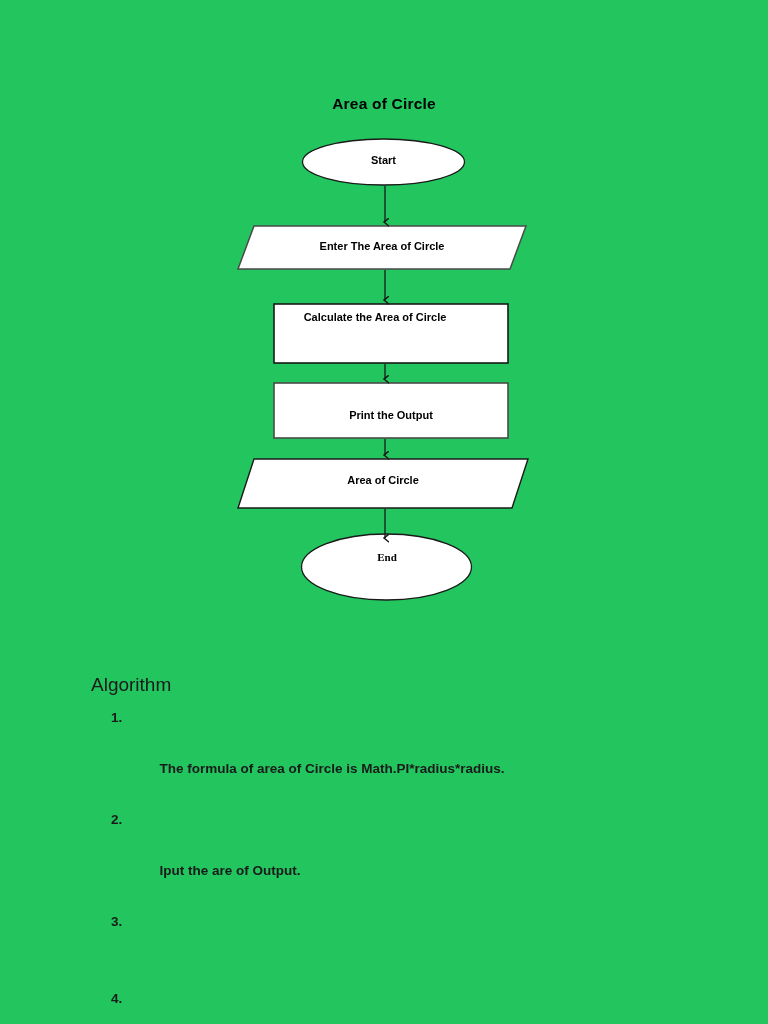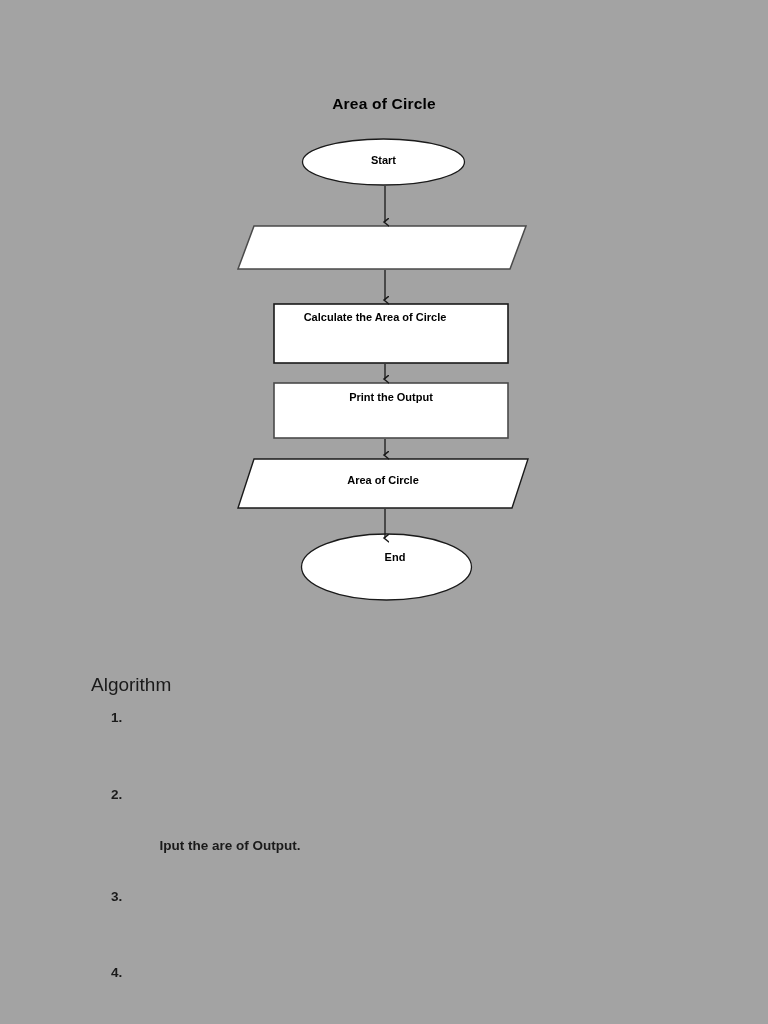--- a/index.html
+++ b/index.html
@@ -12,21 +12,21 @@
     height: 1024px;
     position: relative;
     font-family: "Liberation Sans", sans-serif;
     color: #111111;
     overflow: hidden;
   }
 
   .page {
     position: absolute;
     inset: 0;
-    background: #a3a3a3;
+    background: #22c55e;
   }
 
   
   .doc-title {
     position: absolute;
     left: 0;
     top: 95px;
     width: 768px;
     text-align: center;
     font-size: 15.5px;
@@ -57,23 +57,23 @@
     font-size: 11px;
     font-weight: bold;
     color: #000000;
     line-height: 1.25;
     white-space: nowrap;
   }
   .label-start  { left: 302px; top: 154px; width: 163px; }
   .label-input  { left: 238px; top: 240px; width: 288px; }
   .label-calc1  { left: 274px; top: 311px; width: 202px; }
   .label-calc2  { left: 274px; top: 342px; width: 234px; }
-  .label-print  { left: 274px; top: 391px; width: 234px; }
+  .label-print  { left: 274px; top: 409px; width: 234px; }
   .label-output { left: 238px; top: 474px; width: 290px; }
-  .label-end    { left: 310px; top: 551px; width: 170px; }
+  .label-end    { left: 302px; top: 551px; width: 170px; font-family: Liberation Serif, serif; }
 
   
   .algo-heading {
     position: absolute;
     left: 91px;
     top: 674px;
     font-size: 19px;
     font-weight: normal;
     color: #1a1a1a;
   }
@@ -132,31 +132,33 @@
       <ellipse cx="386.5" cy="567" rx="85" ry="33" fill="#ffffff" stroke="#1a1a1a" stroke-width="1.3"></ellipse>
 
       <line x1="385" y1="186" x2="385" y2="222" stroke="#1a1a1a" stroke-width="1.3" marker-end="url(#arrowhead)"></line>
       <line x1="385" y1="270" x2="385" y2="300" stroke="#1a1a1a" stroke-width="1.3" marker-end="url(#arrowhead)"></line>
       <line x1="385" y1="364" x2="385" y2="379" stroke="#1a1a1a" stroke-width="1.3" marker-end="url(#arrowhead)"></line>
       <line x1="385" y1="439" x2="385" y2="455" stroke="#1a1a1a" stroke-width="1.3" marker-end="url(#arrowhead)"></line>
       <line x1="385" y1="509" x2="385" y2="538" stroke="#1a1a1a" stroke-width="1.3" marker-end="url(#arrowhead)"></line>
     </svg>
 
     <div class="node-label label-start">Start</div>
+    <div class="node-label label-input">Enter The Area of Circle</div>
     <div class="node-label label-calc1">Calculate the Area of Circle</div>
     <div class="node-label label-print">Print the Output</div>
     <div class="node-label label-output">Area of Circle</div>
     <div class="node-label label-end">End</div>
   </div>
 
   <div class="algo-heading">Algorithm</div>
 
   <ol class="algo-list">
     <li class="algo-item">
       <span class="algo-num">1.</span>
+      <span>The formula of area of Circle is Math.PI*radius*radius.</span>
     </li>
     <li class="algo-item">
       <span class="algo-num">2.</span>
       <span>Iput the are of Output.</span>
     </li>
     <li class="algo-item">
       <span class="algo-num">3.</span>
     </li>
     <li class="algo-item">
       <span class="algo-num">4.</span>

